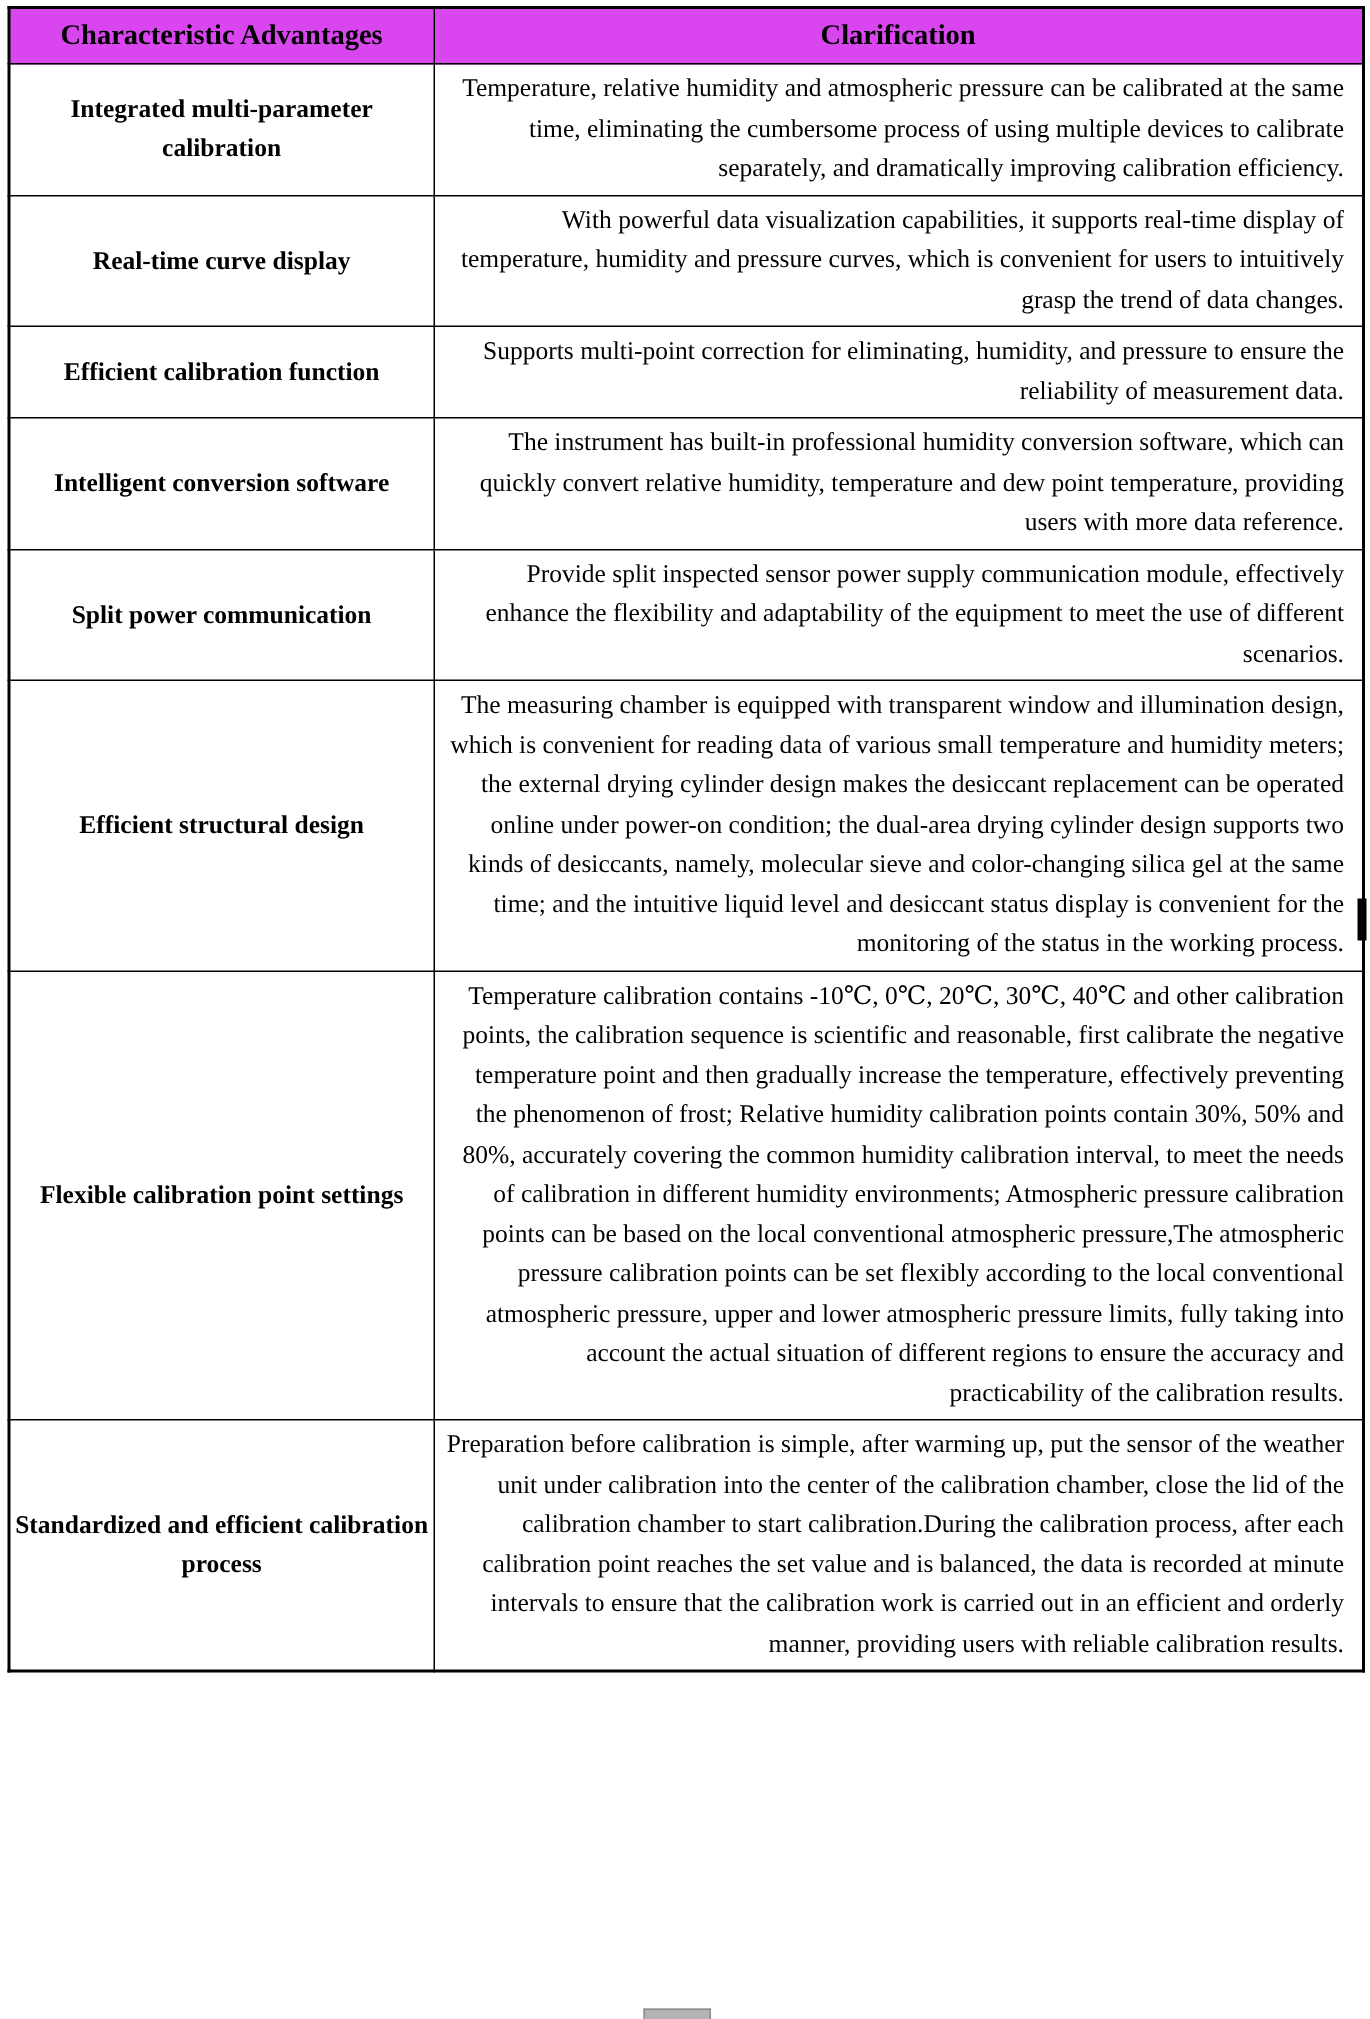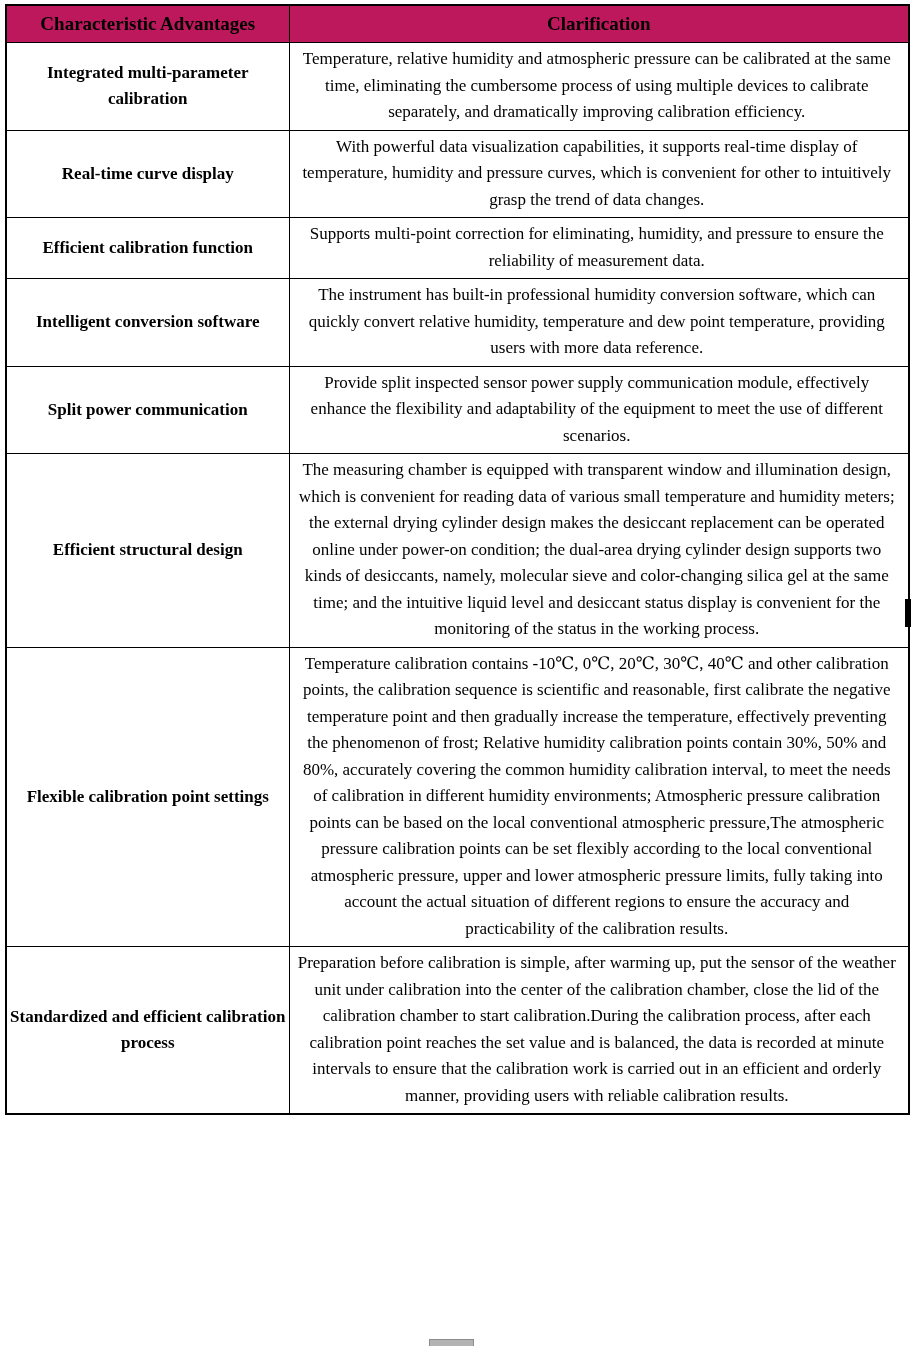--- a/index.html
+++ b/index.html
@@ -22,39 +22,39 @@
     border-collapse: collapse;
     table-layout: fixed;
     border: 2px solid #000000;
   }
   .features-table th,
   .features-table td {
     border: 1px solid #000000;
     color: #000000;
   }
   .features-table th {
-    background: #be185d;
+    background: #d946ef;
     font-size: 19px;
     font-weight: bold;
     text-align: center;
     height: 36px;
     padding: 0 4px;
   }
   td.adv-cell {
     font-weight: bold;
     font-size: 17px;
     line-height: 26.5px;
     text-align: center;
     vertical-align: middle;
     padding: 2px 0;
   }
   td.clar-cell {
     font-size: 17px;
     line-height: 26.5px;
-    text-align: center;
+    text-align: right;
     vertical-align: middle;
     padding: 3px 12px 4px 8px;
   }
   .cursor-mark {
     position: absolute;
     left: 905px;
     top: 599px;
     width: 6px;
     height: 28px;
     background: #000000;
@@ -86,21 +86,21 @@
   </thead>
   <tbody>
   <tr>
     <td class="adv-cell">Integrated multi-parameter calibration</td>
     <td class="clar-cell">Temperature, relative humidity and atmospheric pressure can be calibrated at the same time, eliminating the cumbersome process of using multiple devices to calibrate separately, and dramatically improving calibration efficiency.</td>
   </tr>
 
 
   <tr>
     <td class="adv-cell">Real-time curve display</td>
-    <td class="clar-cell">With powerful data visualization capabilities, it supports real-time display of temperature, humidity and pressure curves, which is convenient for other to intuitively grasp the trend of data changes.</td>
+    <td class="clar-cell">With powerful data visualization capabilities, it supports real-time display of temperature, humidity and pressure curves, which is convenient for users to intuitively grasp the trend of data changes.</td>
   </tr>
 
   <tr>
     <td class="adv-cell">Efficient calibration function</td>
     <td class="clar-cell">Supports multi-point correction for eliminating, humidity, and pressure to ensure the reliability of measurement data.</td>
   </tr>
 
   <tr>
     <td class="adv-cell">Intelligent conversion software</td>
     <td class="clar-cell">The instrument has built-in professional humidity conversion software, which can quickly convert relative humidity, temperature and dew point temperature, providing users with more data reference.</td>

